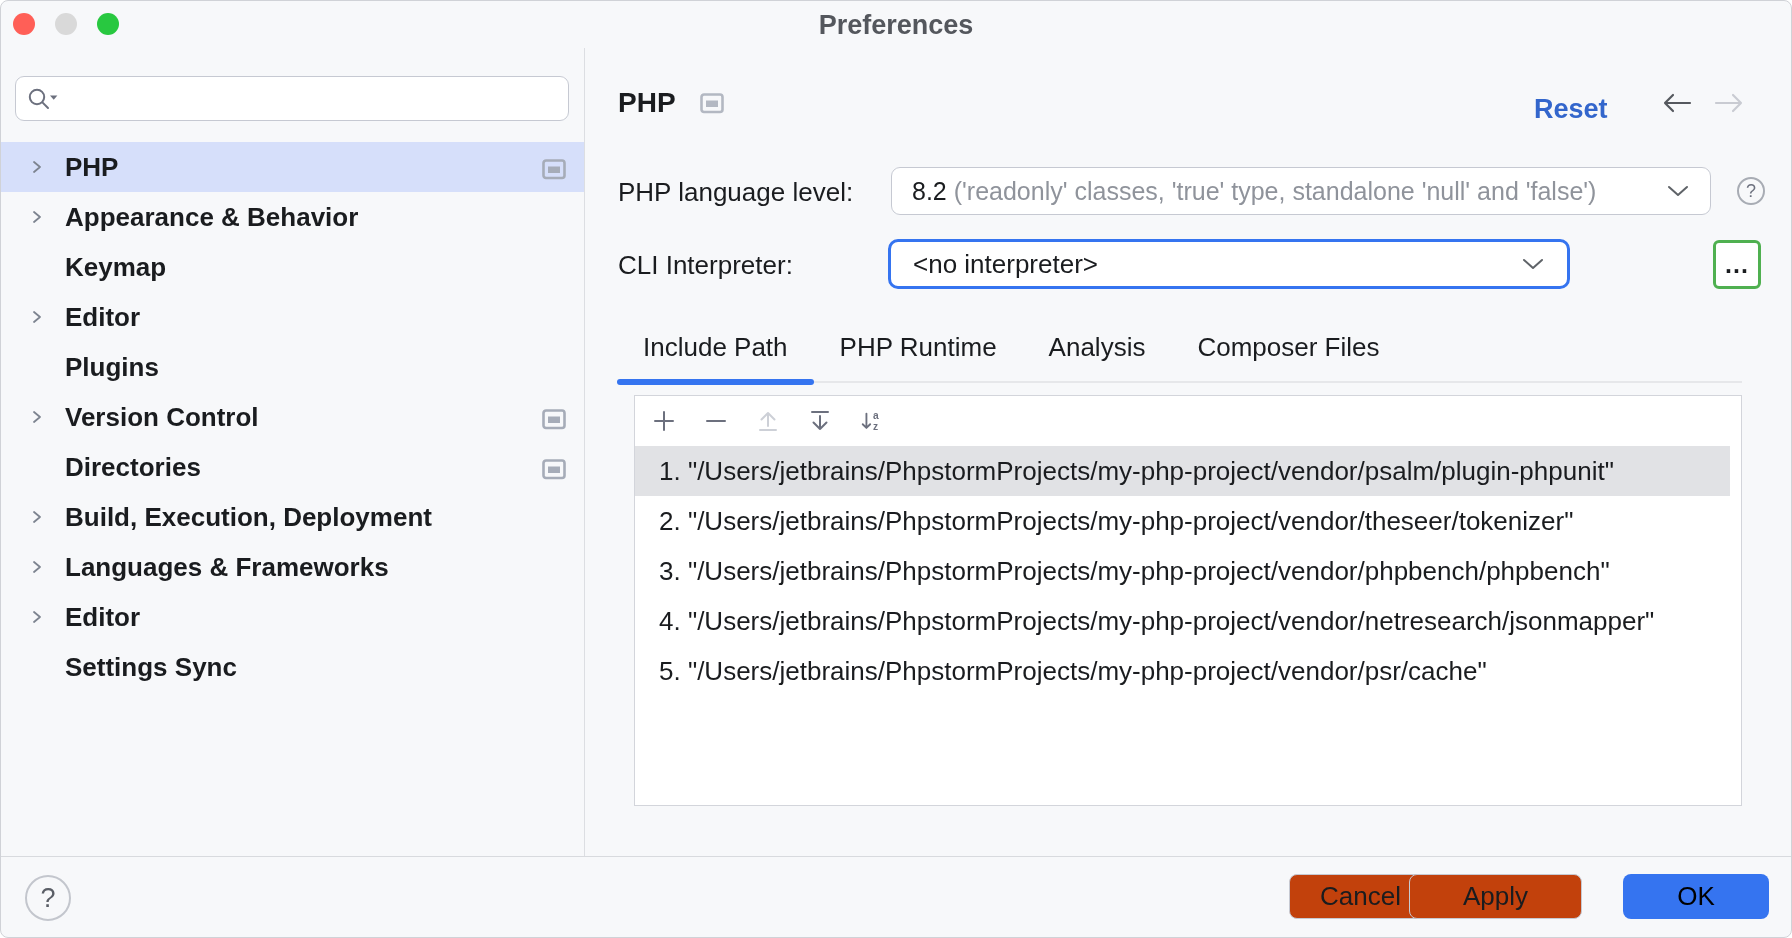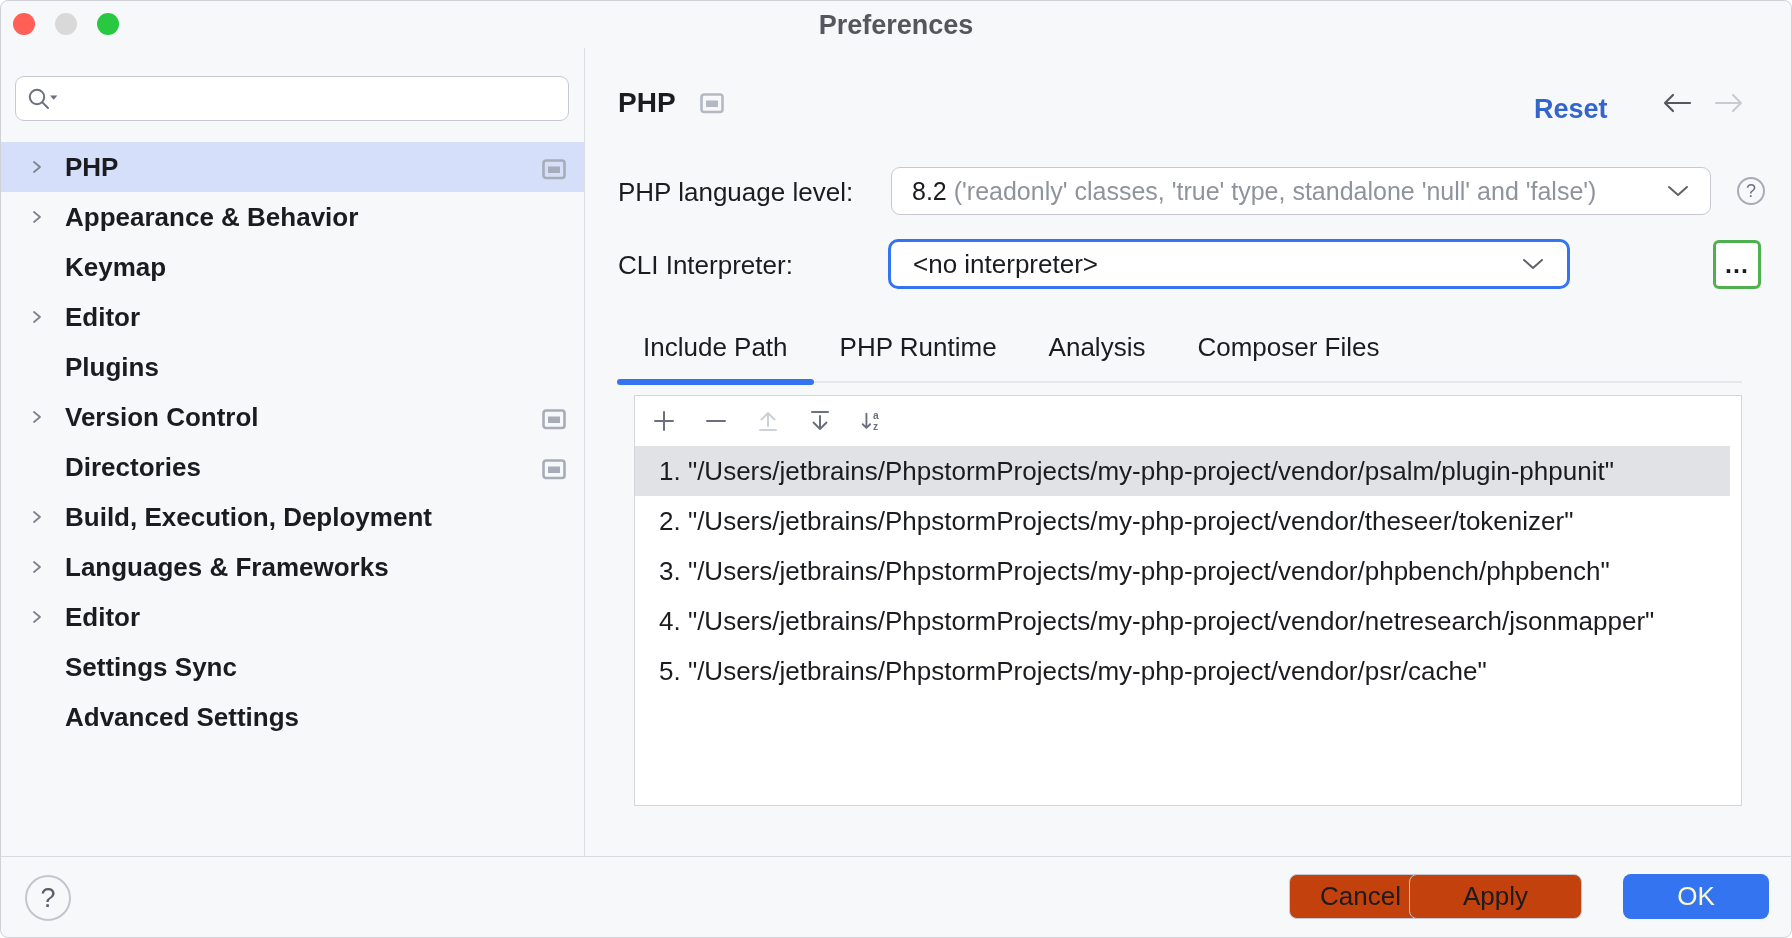--- a/index.html
+++ b/index.html
@@ -71,21 +71,21 @@
   
   .footer-sep{position:absolute;left:0;top:855px;right:0;height:1px;background:#D8DADE;}
   .help-big{position:absolute;left:24px;top:874px;width:46px;height:46px;box-sizing:border-box;
     border:2px solid #C3C6CD;border-radius:50%;background:#F7F8FA;display:flex;align-items:center;
     justify-content:center;font-size:27px;color:#5A5E66;cursor:pointer;}
   .btn{position:absolute;top:873px;height:45px;box-sizing:border-box;border-radius:8px;font-size:26px;
     display:flex;align-items:center;justify-content:center;cursor:pointer;background:#c2410c;
     border:1.5px solid #C6C9D2;color:#1A1C1F;}
   .btn-cancel{left:1288px;width:143px;}
   .btn-apply{left:1408px;width:173px;}
-  .btn-ok{left:1622px;width:146px;background:#3574F0;border:none;color:#fef9c3;}
+  .btn-ok{left:1622px;width:146px;background:#3574F0;border:none;color:#000000;}
 </style>
 </head>
 <body>
 
 <div class="window">
 
   <div class="titlebar">
     <span class="light close"></span>
     <span class="light minimize"></span>
     <span class="light zoom"></span>
@@ -180,24 +180,20 @@
       <span class="chev">
           <svg width="16" height="16" viewBox="0 0 16 16">
             <polyline points="5,3 11,8 5,13" fill="none" stroke="#7D8490" stroke-width="1.8" stroke-linecap="round" stroke-linejoin="round"></polyline>
           </svg>
         </span>
       <span>Editor</span>
     </div>
     <div class="nav-item">
       <span class="chev"></span>
       <span>Settings Sync</span>
-    </div>
-    <div class="nav-item">
-      <span class="chev"></span>
-      <span>Advanced Settings</span>
     </div>
   </div>
 
   <div class="divider-v"></div>
 
   <div class="main-title-row">
     <span class="main-title">PHP</span>
     <span style="display:flex;">
         <svg width="24" height="21" viewBox="0 0 24 21">
           <rect x="1.5" y="1.5" width="21" height="17.5" rx="2.5" fill="none" stroke="#B3B8C2" stroke-width="2.6"></rect>

